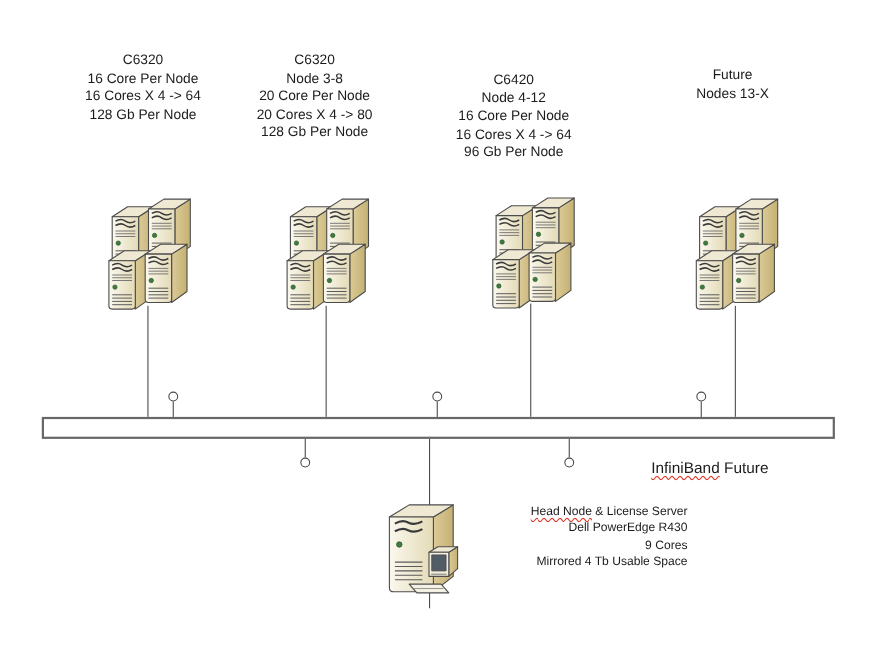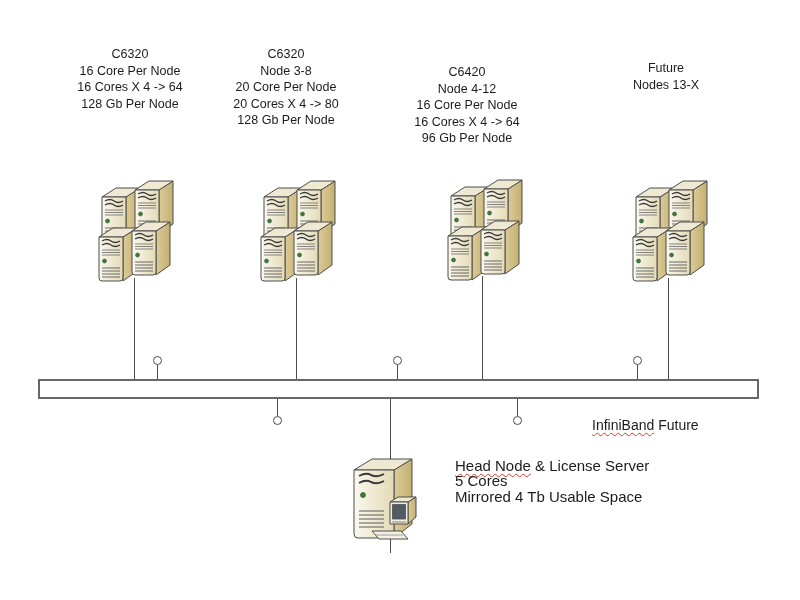--- a/index.html
+++ b/index.html
@@ -1,19 +1,19 @@
 <!DOCTYPE html>
 <html><head>
 <meta charset="utf-8">
 <style>
   html,body{margin:0;padding:0;background:#fff;}
   .canvas{position:relative;width:800px;height:600px;background:#fff;overflow:hidden;
           font-family:"Liberation Sans",sans-serif;color:#1c1c1c;}
   .lbl{position:absolute;width:170px;text-align:center;font-size:12.5px;line-height:16.5px;white-space:nowrap;}
-  .head-lbl{position:absolute;left:455px;top:458px;width:170px;text-align:left;font-size:15px;line-height:15.4px;white-space:nowrap;}
+  .head-lbl{position:absolute;left:455px;top:458px;width:170px;text-align:right;font-size:11px;line-height:15.4px;white-space:nowrap;}
   .net-lbl{position:absolute;left:592px;top:417px;font-size:14px;white-space:nowrap;}
   .squiggle{text-decoration-line:underline;text-decoration-style:wavy;text-decoration-color:#dd3a2a;
             text-decoration-thickness:1px;text-underline-offset:2px;margin-top:34px;}
   .vline{position:absolute;width:1px;background:#4c4c4c;}
   .bus{position:absolute;left:38px;top:379px;width:721px;height:20px;background:#fff;
        border:2px solid #676767;box-sizing:border-box;}
   .stub-circle{position:absolute;width:9px;height:9px;border:1px solid #4c4c4c;border-radius:50%;
                background:#fff;box-sizing:border-box;}
   .icon{position:absolute;}
 </style>
@@ -130,17 +130,18 @@
   </div>
 
   <div class="net-lbl">
     <span class="squiggle">InfiniBand</span><span> Future</span>
   </div>
 
   <div class="head-lbl">
     <div>
       <span class="squiggle">Head Node</span><span> &amp; License Server</span>
     </div>
-    <div>5 Cores</div>
+    <div>Dell PowerEdge R430</div>
+    <div>9 Cores</div>
     <div>Mirrored 4 Tb Usable Space</div>
   </div>
 
 </div>
 
 </body></html>

